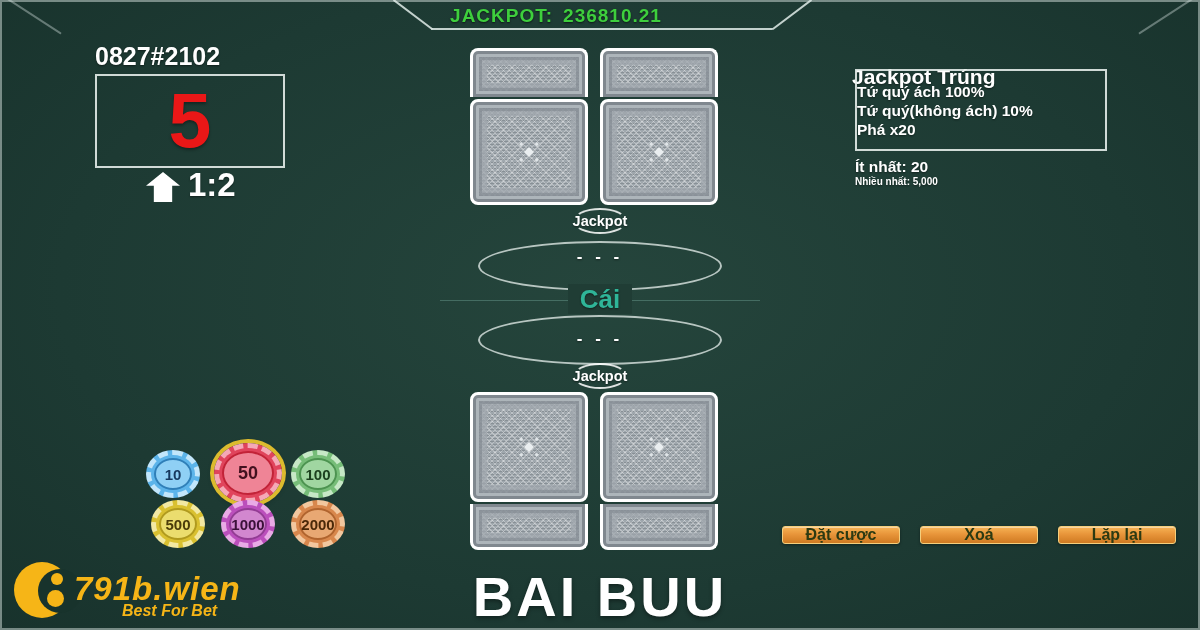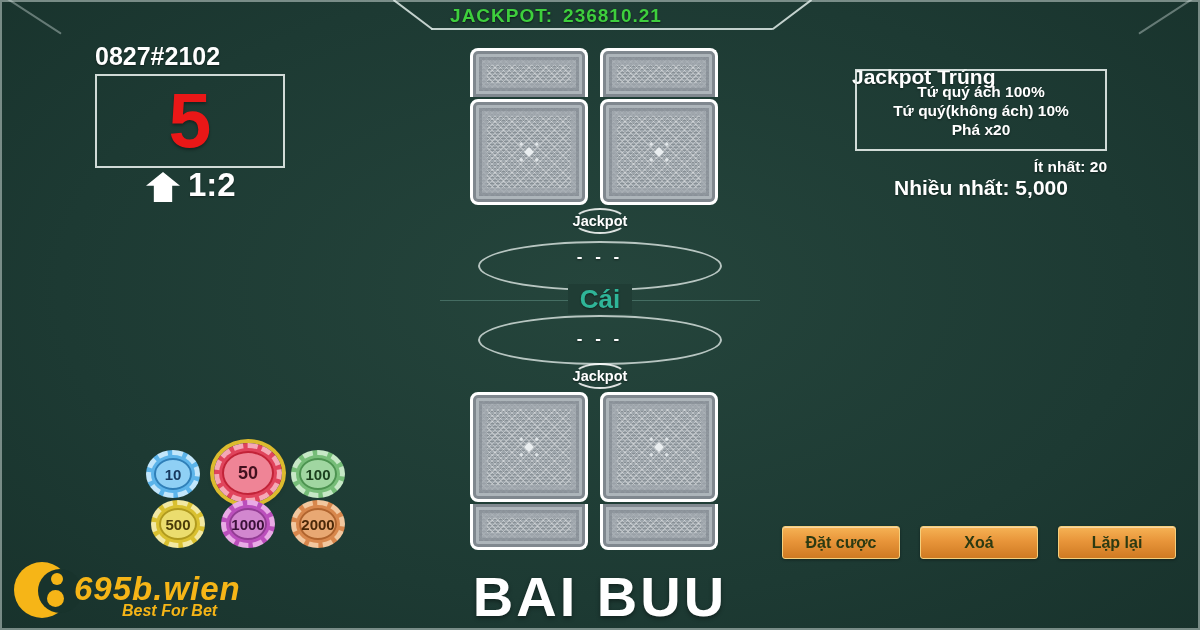--- a/index.html
+++ b/index.html
@@ -32,23 +32,23 @@
   .bet-title span{background:#1f3c35;padding:0 9px;}
   .bet-amount{left:95px;top:82px;width:190px;text-align:center;font-size:77px;line-height:1;color:#ea1717;text-shadow:0 2px 3px rgba(0,0,0,.35);}
   .ratio-arrow{left:146px;top:172px;width:34px;height:30px;background:#fff;
     clip-path:polygon(50% 0,100% 46%,77% 46%,77% 100%,23% 100%,23% 46%,0 46%);}
   .ratio-text{left:188px;top:166px;font-size:33px;}
 
   
   .jp-title{left:852px;top:42px;width:258px;text-align:left;font-size:21px;margin-top:23px;}
   .jp-box{left:855px;top:69px;width:252px;height:82px;border:2px solid rgba(228,236,233,.9);box-sizing:border-box;
     display:flex;flex-direction:column;justify-content:center;gap:0;}
-  .jp-rule{text-align:center;font-size:15.5px;line-height:19px;}
-  .jp-min{left:855px;top:158px;width:252px;text-align:right;font-size:15.5px;}
-  .jp-max{left:855px;top:176px;width:252px;text-align:center;font-size:21px;}
+  .jp-rule{text-align:left;font-size:15.5px;line-height:19px;}
+  .jp-min{left:855px;top:158px;width:252px;text-align:left;font-size:15.5px;}
+  .jp-max{left:855px;top:176px;width:252px;font-size:10px;}
 
   
   .card{position:absolute;width:118px;box-sizing:border-box;border:3px solid #fff;border-radius:8px;
     background:
       repeating-linear-gradient(45deg,rgba(255,255,255,.30) 0 1px,transparent 1px 4px),
       repeating-linear-gradient(-45deg,rgba(255,255,255,.30) 0 1px,transparent 1px 4px),
       repeating-linear-gradient(0deg,rgba(55,64,70,.22) 0 1px,transparent 1px 3px),
       #9fa7ad;
     box-shadow:inset 0 0 0 3px rgba(120,128,135,.85),inset 0 0 0 6px rgba(175,182,188,.95),
       inset 0 0 0 9px rgba(120,128,135,.5),inset 0 0 0 14px rgba(160,167,173,.75);}
@@ -78,21 +78,21 @@
   .chip--selected{width:68px;height:60px;box-shadow:0 0 0 4px #dcbb2e,0 2px 6px rgba(0,0,0,.45);}
   .chip--selected .chip-label{font-size:18px;}
   .chip:nth-child(1){left:146px;top:450px;}
   .chip:nth-child(2){left:214px;top:443px;}
   .chip:nth-child(3){left:291px;top:450px;}
   .chip:nth-child(4){left:151px;top:500px;}
   .chip:nth-child(5){left:221px;top:500px;}
   .chip:nth-child(6){left:291px;top:500px;}
 
   
-  .action-btn{position:absolute;top:526px;width:118px;height:33px;border-radius:3px;cursor:pointer;
+  .action-btn{position:absolute;top:526px;width:118px;height:18px;border-radius:3px;cursor:pointer;
     background:linear-gradient(#f6b355 0%,#e8953a 45%,#cf7a22 100%);
     border:1px solid #f4cf7d;box-sizing:border-box;
     display:flex;align-items:center;justify-content:center;
     font-size:16px;color:#2c3a12;box-shadow:inset 0 1px 0 rgba(255,255,255,.45),0 1px 3px rgba(0,0,0,.4);}
   .btn-1{left:782px;} .btn-2{left:920px;} .btn-3{left:1058px;}
 
   
   .logo-icon{left:14px;top:562px;width:56px;height:56px;}
   .logo-moon{position:absolute;inset:0;border-radius:50%;background:#f6b517;}
   .logo-bite{position:absolute;left:24px;top:7px;width:44px;height:44px;border-radius:50%;background:#18332c;}
@@ -189,18 +189,18 @@
   <div class="action-btn btn-1">Đặt cược</div>
   <div class="action-btn btn-2">Xoá</div>
   <div class="action-btn btn-3">Lặp lại</div>
 
   <div class="abs logo-icon">
     <div class="logo-moon"></div>
     <div class="logo-bite"></div>
     <div class="logo-dot-sm"></div>
     <div class="logo-dot-lg"></div>
   </div>
-  <div class="abs brand-name">695b.wien</div>
+  <div class="abs brand-name">791b.wien</div>
   <div class="abs brand-tagline">Best For Bet</div>
 
   <div class="abs game-title">BAI BUU</div>
 
 </div>
 
 </body></html>

